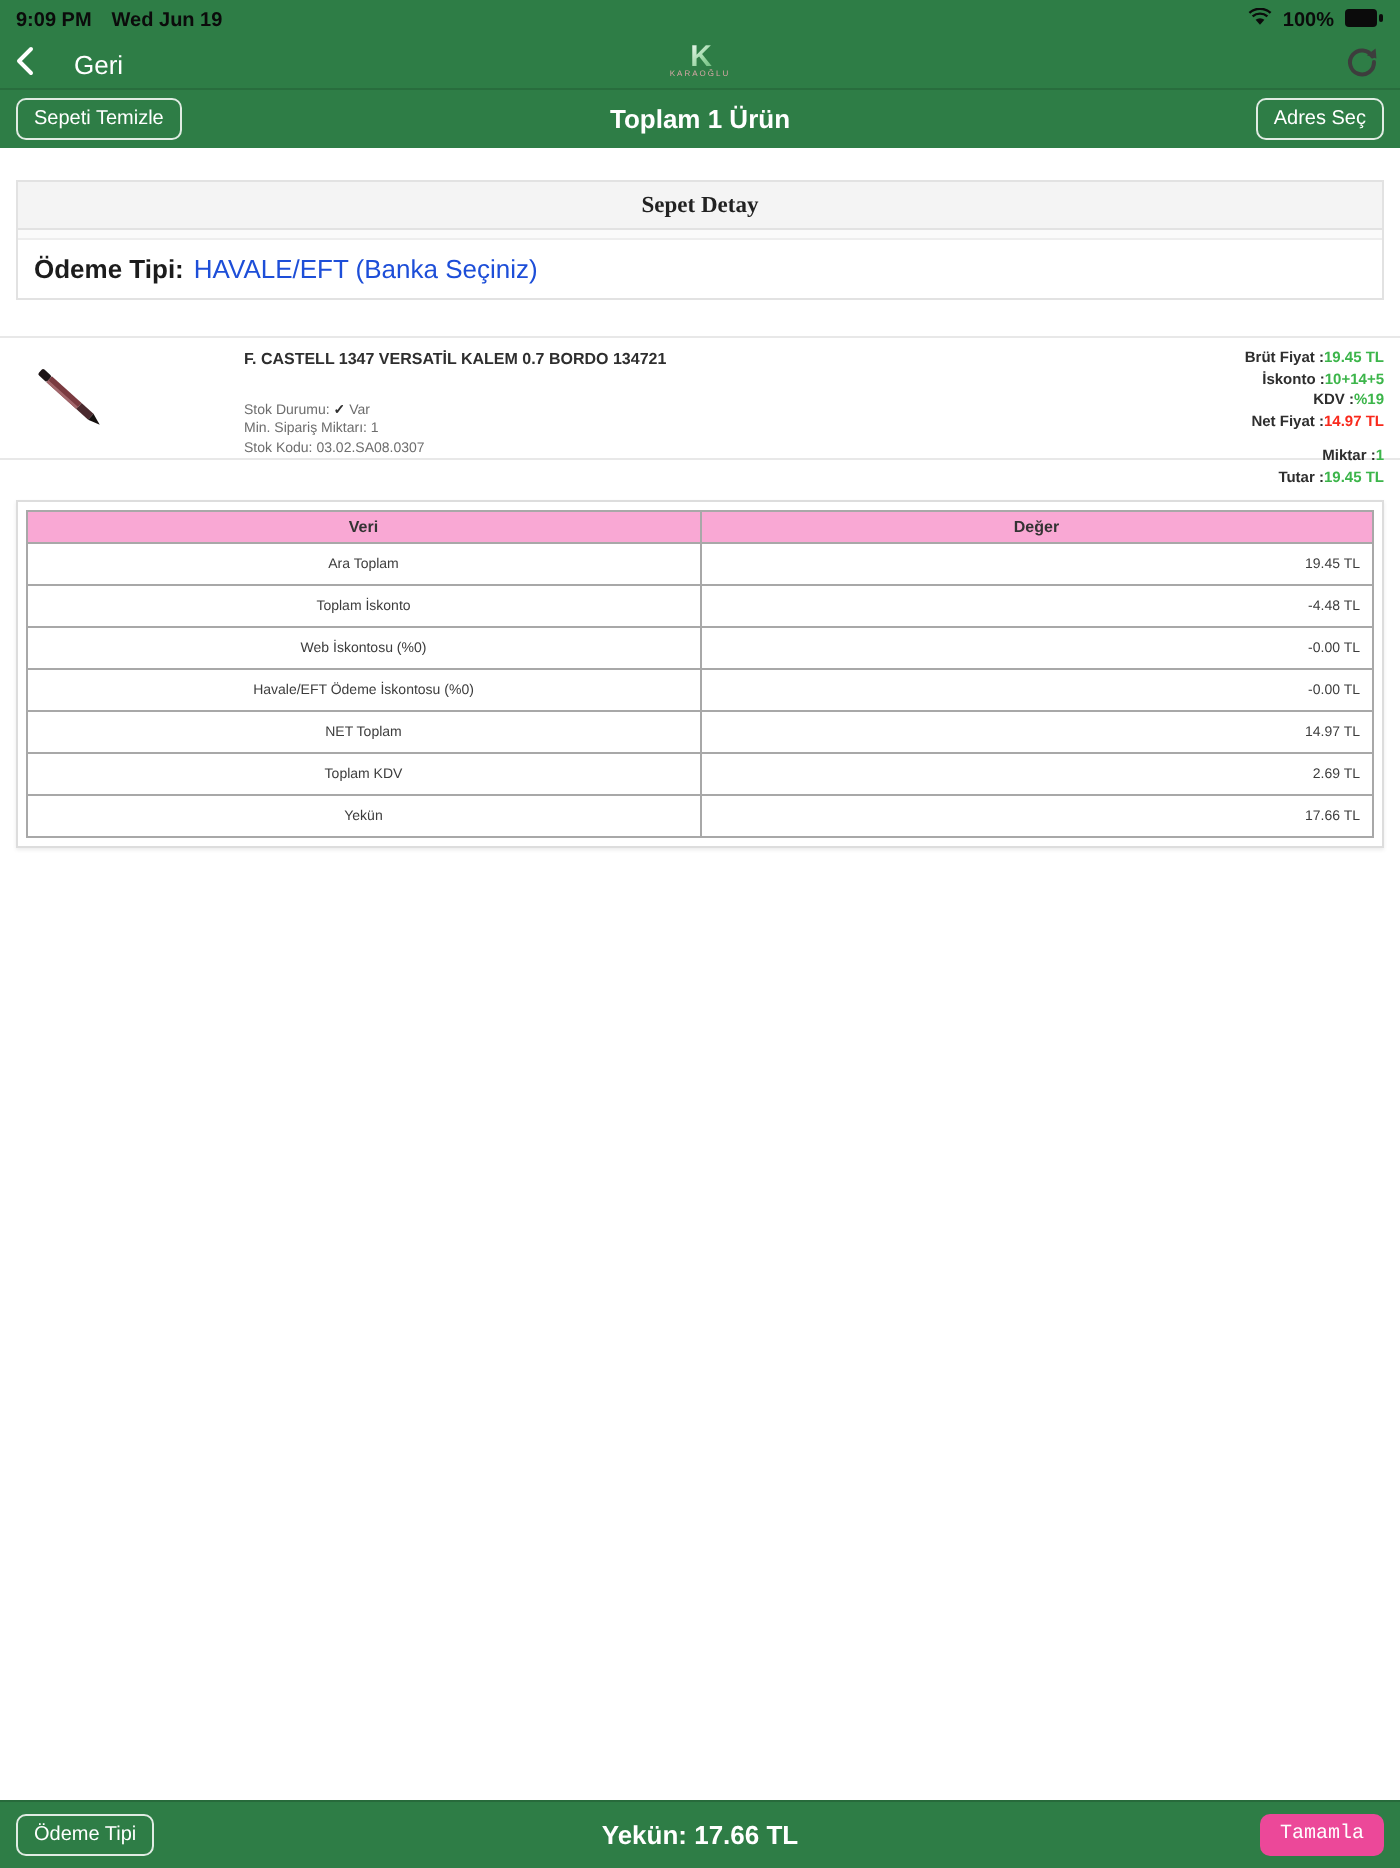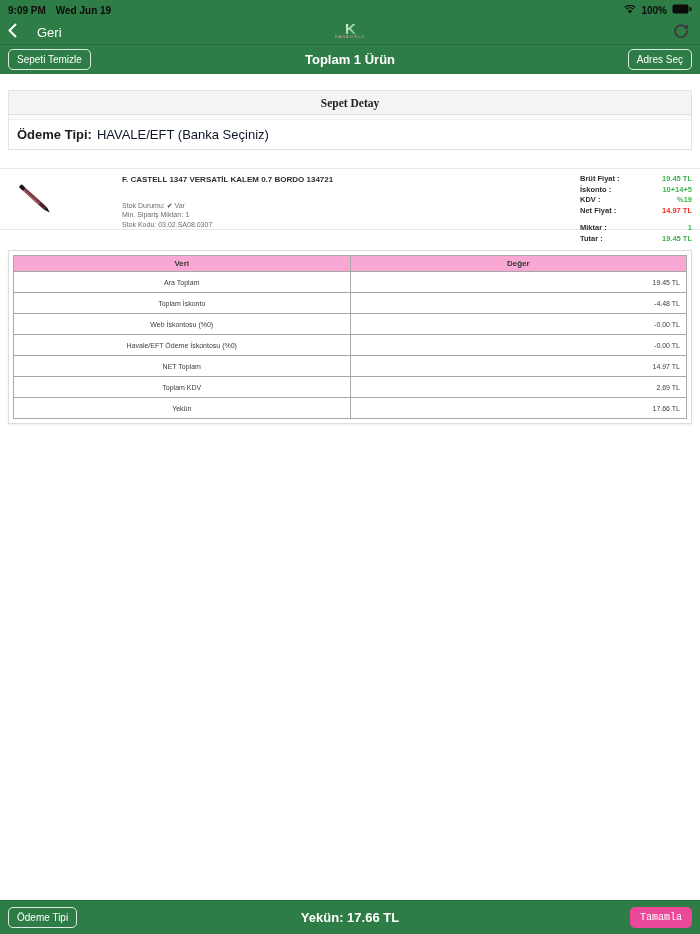--- a/index.html
+++ b/index.html
@@ -33,32 +33,32 @@
 
   
   .detail-card { margin:16px 8px 0 8px; border:1px solid #e2e2e2; background:#fff; }
   .detail-header { height:24px; background:#f4f4f4; border-bottom:1px solid #e2e2e2;
     display:flex; align-items:center; justify-content:center; font-size:11.5px; font-weight:bold; color:#222;font-family:Liberation Serif, serif; }
   .detail-row { padding:0 8px; display:flex; align-items:center; background:#fff; font-size:13px; }
   .row-adres { height:33px; border-bottom:1px solid #e2e2e2; }
   .row-gap { height:5px; background:#fbfbfb; border-bottom:1px solid #eee; }
   .row-odeme { height:29px; }
   .lbl-bold { font-weight:bold; color:#1c1c1c; }
-  .lbl-val { color:#0f172a; margin-left:5px; }
+  .lbl-val { color:#1d4ed8; margin-left:5px; }
 
   
   .product-row { margin-top:18px; border-top:1px solid #e8e8e8; border-bottom:1px solid #e8e8e8;
     height:62px; display:flex; position:relative; background:#fff; cursor:pointer; }
   .product-img { width:122px; display:flex; align-items:center; justify-content:flex-start; padding-left:14px; }
   .product-main { padding-top:6px; }
   .product-title { font-size:8px; font-weight:bold; color:#2e2e2e; }
   .product-stock { margin-top:17px; font-size:7px; color:#6d6d6d; line-height:1.35; }
   .check-glyph { color:#2f2f2f; font-weight:bold; }
   .price-block { position:absolute; right:8px; top:5px; width:112px; }
-  .price-line { display:flex; justify-content:space-between; font-size:7.5px; font-weight:bold; line-height:1.4; }
+  .price-line { display:flex; justify-content:flex-end; font-size:7.5px; font-weight:bold; line-height:1.4; }
   .price-line .pl { color:#2e2e2e; }
   .price-gap { height:7px; }
   .v-green { color:#3cb54a; }
   .v-red { color:#f9291c; }
 
   
   .summary-card { margin:20px 8px 0 8px; border:1px solid #ddd; background:#fff;
     box-shadow:0 1px 2px rgba(0,0,0,0.08); padding:4px; }
   table.summary { width:100%; border-collapse:collapse; }
   table.summary th, table.summary td { border:1px solid #a8a8a8; }

